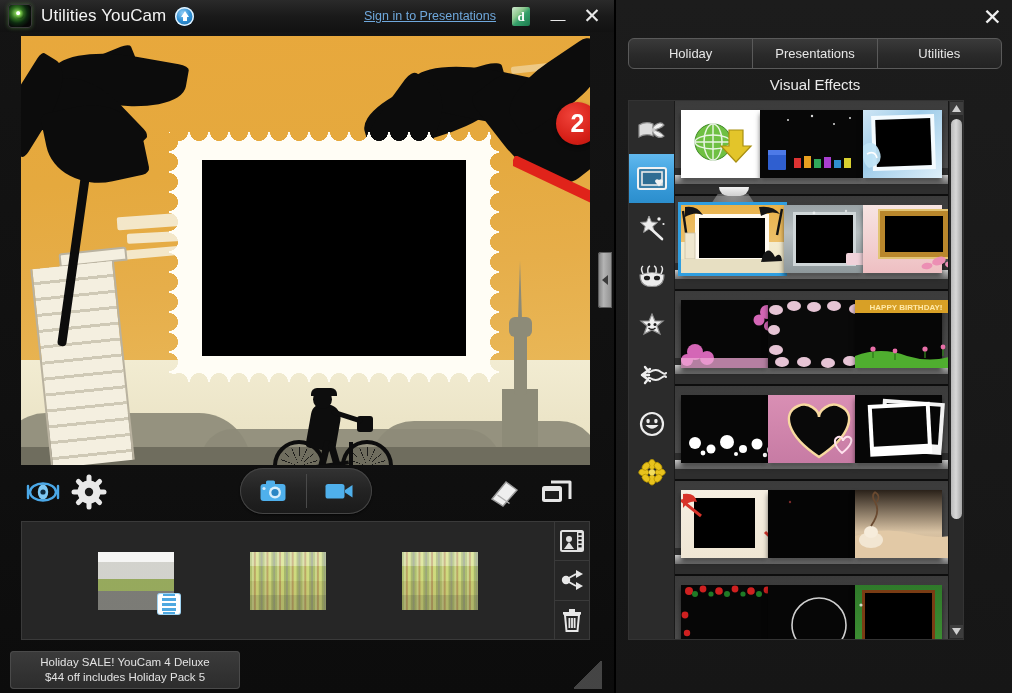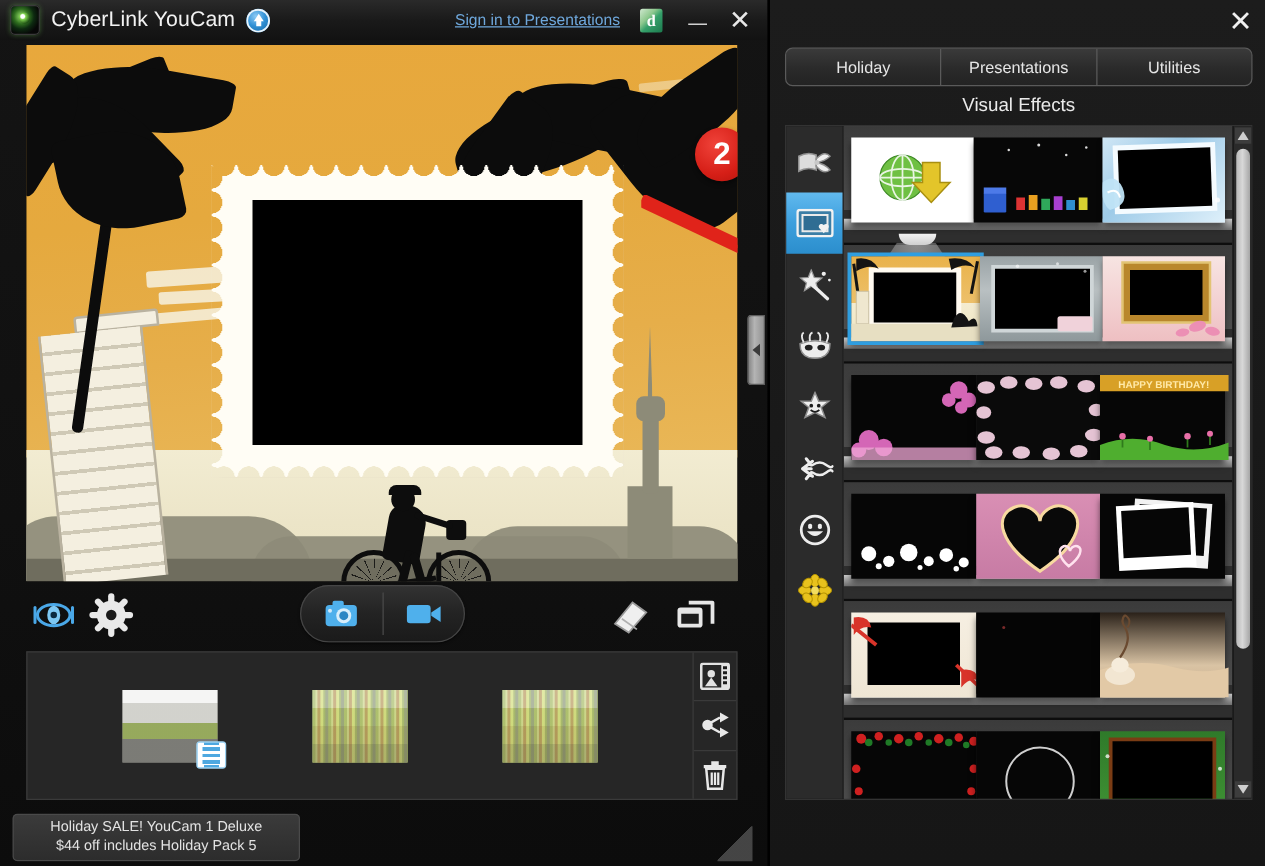--- a/index.html
+++ b/index.html
@@ -251,21 +251,21 @@
   #fx-tabs {
     position:absolute; left:12px; top:38px; width:374px; height:31px;
     border:1px solid #5a5a5a; border-radius:6px; display:flex; overflow:hidden;
     background: linear-gradient(180deg,#3a3a3a 0%,#2a2a2a 55%,#232323 100%);
   }
   .fx-tab { flex:1; display:flex; align-items:center; justify-content:center;
     color:#e6e6e6; font-size:13px; cursor:pointer; }
   .fx-tab + .fx-tab { border-left:1px solid #5a5a5a; }
   #fx-heading { position:absolute; left:0; top:76px; width:398px; text-align:center;
     color:#eaeaea; font-size:15px; }
-  #fx-body { position:absolute; left:12px; top:100px; width:374px; height:540px;
+  #fx-body { position:absolute; left:12px; top:100px; width:336px; height:540px;
     background:#111; border:1px solid #333; display:flex; }
   #fx-cats { width:46px; background:#2b2b2b; border-right:1px solid #1a1a1a; padding-top:4px; }
   .fx-cat { height:49px; display:flex; align-items:center; justify-content:center; cursor:pointer; position:relative; }
   .fx-cat.active { background: linear-gradient(180deg,#61b9ee 0%,#3d9fdd 50%,#2b8ecd 100%); }
   #fx-shelf { flex:1; position:relative; overflow:hidden;
     background: linear-gradient(180deg,#4a4a4a 0%,#3d3d3d 100%); }
   .shelf-row { position:relative; height:95px; padding:0 6px;
     background: linear-gradient(180deg,#3b3b3b 0%,#4d4d4d 72%, #2e2e2e 72%, #2e2e2e 100%);
     border-bottom:2px solid #0d0d0d; display:flex; align-items:flex-start; justify-content:space-between;
   }
@@ -316,21 +316,21 @@
 </style>
 </head>
 <body>
 
 <div id="app">
 
   <div id="main-window">
 
     <div id="titlebar">
       <div id="app-logo"></div>
-      <div id="app-title">CyberLink YouCam</div>
+      <div id="app-title">Utilities YouCam</div>
       <div id="upgrade-badge"></div>
       <div id="titlebar-right">
         <span id="signin-link">Sign in to Presentations</span>
         <span id="dz-badge">d</span>
         <span class="win-btn" id="btn-min">—</span>
         <span class="win-btn" id="btn-close-main">✕</span>
       </div>
     </div>
 
     <div id="preview-wrap">
@@ -510,21 +510,21 @@
                 <path d="M8.4 10 L8.4 20"></path>
                 <path d="M11 10 L11 20"></path>
                 <path d="M13.6 10 L13.6 20"></path>
               </g>
           </svg>
         </div>
       </div>
     </div>
 
     <div id="promo">
-      <span>Holiday SALE! YouCam 1 Deluxe</span>
+      <span>Holiday SALE! YouCam 4 Deluxe</span>
       <span>$44 off includes Holiday Pack 5</span>
     </div>
     <div id="resize-grip"></div>
   </div>
 
   <div id="fx-panel">
     <div id="fx-close">✕</div>
 
     <div id="fx-tabs">
       <div class="fx-tab">Holiday</div>

